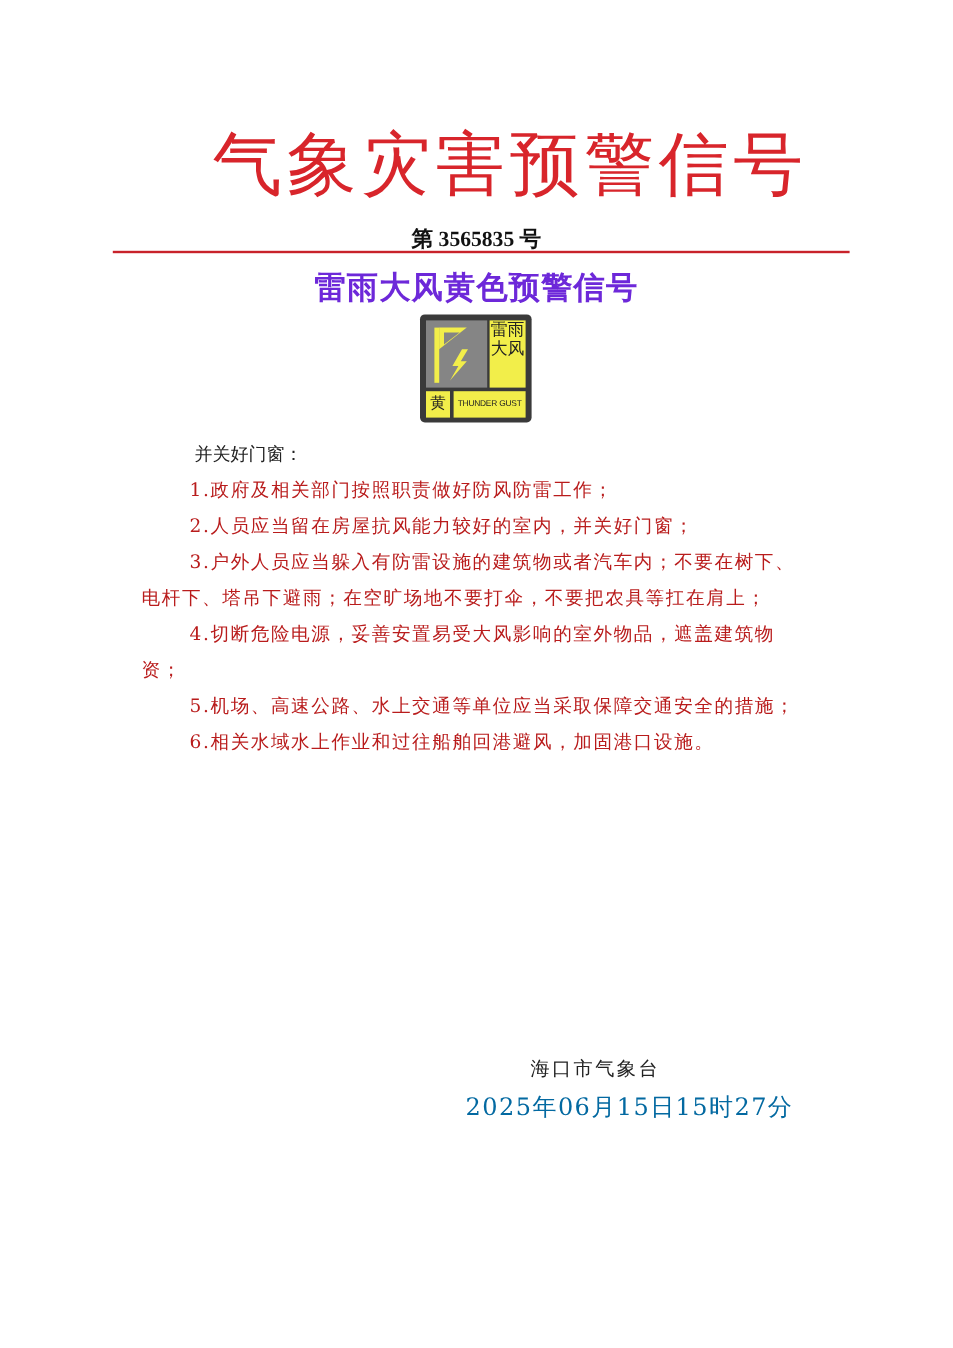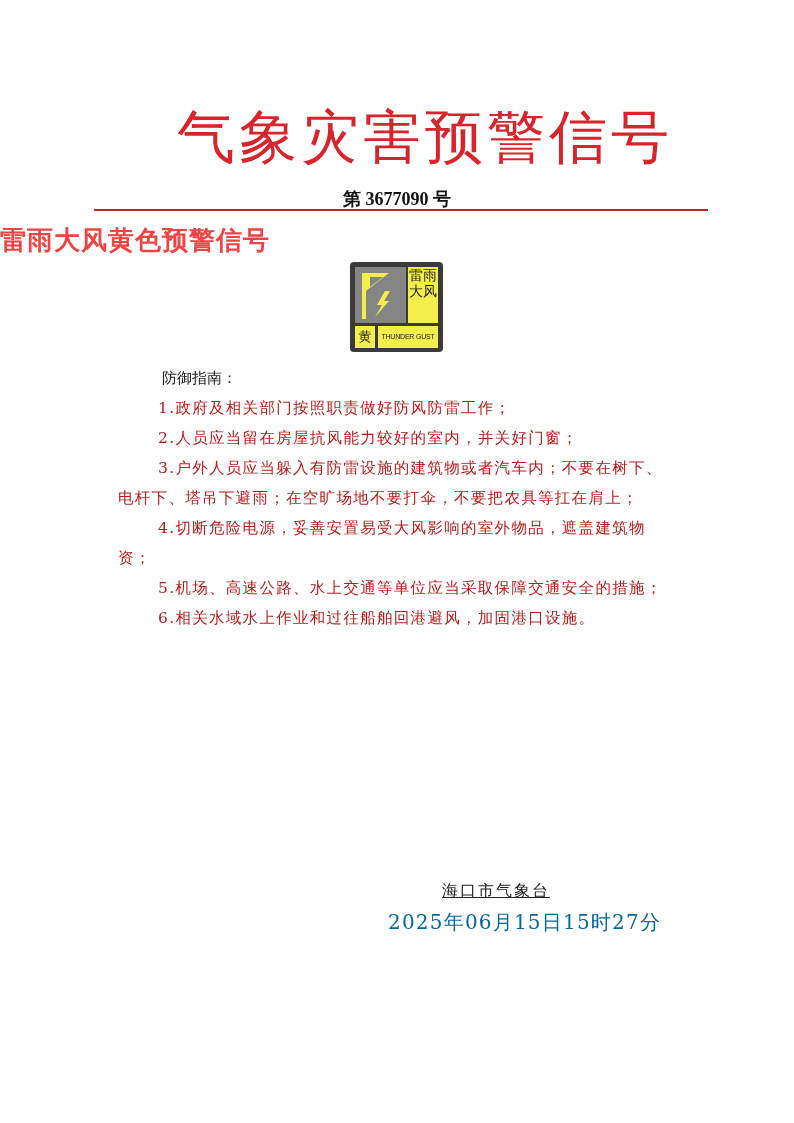--- a/index.html
+++ b/index.html
@@ -1,37 +1,37 @@
 <!DOCTYPE html>
 <html><head>
 <meta charset="utf-8">
 <style>
   html, body { margin: 0; padding: 0; background: #ffffff; }
   body { width: 794px; height: 1123px; position: relative; overflow: hidden; font-family: "DejaVu Serif", "Liberation Serif", serif; color: #111; }
   .headline { position: absolute; left: 0; width: 794px; top: 102px; text-align: center; font-family: "DejaVu Sans", "Liberation Sans", sans-serif; font-size: 58px; color: #d8252b; letter-spacing: 4px; line-height: 70px; padding-left: 28px; }
   .docno { position: absolute; left: 0; width: 794px; top: 188px; text-align: center; font-family: "Liberation Serif", "DejaVu Serif", serif; font-weight: bold; font-size: 18px; line-height: 22px; color: #111; }
   .redline { position: absolute; left: 94px; width: 614px; top: 209px; height: 2px; background: #c8222a; }
-  .signal-title { position: absolute; left: 0; width: 794px; top: 222px; font-family: "DejaVu Sans", "Liberation Sans", sans-serif; font-weight: bold; font-size: 26px; line-height: 36px; color: #ef4444; letter-spacing: 1px; }
+  .signal-title { position: absolute; left: 0; width: 794px; top: 222px; text-align: center; font-family: "DejaVu Sans", "Liberation Sans", sans-serif; font-weight: bold; font-size: 26px; line-height: 36px; color: #6d28d9; letter-spacing: 1px; }
   .badge { position: absolute; left: 350px; top: 262px; width: 93px; height: 90px; background: #3a3a3a; border-radius: 4px; }
   .badge .pic { position: absolute; left: 5px; top: 5px; width: 51px; height: 56px; background: #858585; }
   .badge .txt { position: absolute; left: 58px; top: 5px; width: 30px; height: 56px; background: #f2ee4a; font-family: "DejaVu Sans", sans-serif; font-size: 14px; line-height: 16px; text-align: center; color: #222; padding-top: 0; box-sizing: border-box; }
   .badge .lvl { position: absolute; left: 5px; top: 64px; width: 20px; height: 22px; background: #f2ee4a; font-family: "DejaVu Sans", sans-serif; font-size: 13px; text-align: center; line-height: 22px; color: #222; }
   .badge .en { position: absolute; left: 28px; top: 64px; width: 60px; height: 22px; background: #f2ee4a; font-family: "Liberation Sans", sans-serif; font-size: 7px; text-align: center; line-height: 22px; color: #222; letter-spacing: -0.2px; }
   .content { position: absolute; left: 118px; width: 556px; top: 355px; font-family: "DejaVu Serif", "Liberation Serif", serif; }
   .lead { font-size: 19px; line-height: 31.5px; font-weight: bold; text-indent: 40px; margin: 0; letter-spacing: 0.6px; }
   .guide-title { font-size: 15px; line-height: 30px; margin: 8px 0 0 0; text-indent: 44px; color: #222; }
   .guide-item { font-size: 15.5px; line-height: 30px; margin: 0; text-indent: 40px; color: #b91c1c; letter-spacing: 1.3px; }
-  .sign { position: absolute; top: 877px; left: 442px; font-size: 16px; line-height: 28px; color: #222; letter-spacing: 2px; text-decoration: underline; }
+  .sign { position: absolute; top: 877px; left: 442px; font-size: 16px; line-height: 28px; color: #222; letter-spacing: 2px; }
   .sign-date { position: absolute; top: 908px; left: 388px; font-size: 20px; line-height: 28px; color: #0369a1; letter-spacing: 1.2px; }
 </style>
 </head>
 <body>
 
 <div class="headline">气象灾害预警信号</div>
-<div class="docno">第 3677090 号</div>
+<div class="docno">第 3565835 号</div>
 <div class="redline"></div>
 
 <div class="signal-title">雷雨大风黄色预警信号</div>
 
 <div class="badge">
   <div class="pic">
     <svg width="51" height="56" viewBox="0 0 51 56">
       <rect x="7" y="6" width="4" height="46" fill="#f2ee4a"></rect>
       <polygon points="11,6 34,6 11,24" fill="#f2ee4a"></polygon>
       <polygon points="15,10 28,10 15,20" fill="#858585"></polygon>
@@ -40,21 +40,21 @@
   </div>
   <div class="txt">
     <div>雷雨</div>
     <div>大风</div>
   </div>
   <div class="lvl">黄</div>
   <div class="en">THUNDER GUST</div>
 </div>
 
 <div class="content">
-  <p class="guide-title">防御指南：</p>
+  <p class="guide-title">并关好门窗：</p>
   <p class="guide-item">1.政府及相关部门按照职责做好防风防雷工作；</p>
   <p class="guide-item">2.人员应当留在房屋抗风能力较好的室内，并关好门窗；</p>
   <p class="guide-item">3.户外人员应当躲入有防雷设施的建筑物或者汽车内；不要在树下、电杆下、塔吊下避雨；在空旷场地不要打伞，不要把农具等扛在肩上；</p>
   <p class="guide-item">4.切断危险电源，妥善安置易受大风影响的室外物品，遮盖建筑物资；</p>
   <p class="guide-item">5.机场、高速公路、水上交通等单位应当采取保障交通安全的措施；</p>
   <p class="guide-item">6.相关水域水上作业和过往船舶回港避风，加固港口设施。</p>
 </div>
 
 <div class="sign">海口市气象台</div>
 <div class="sign-date">2025年06月15日15时27分</div>

